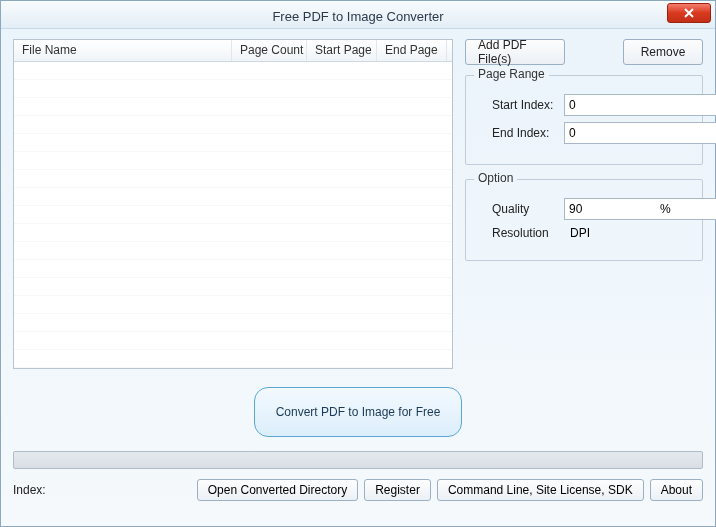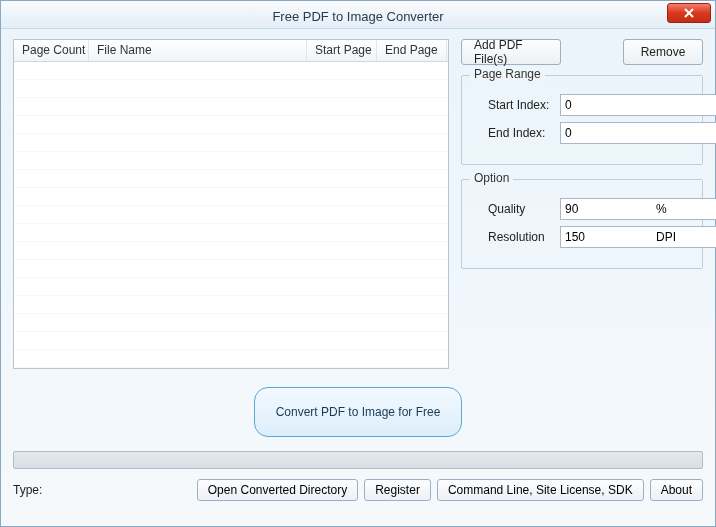--- a/index.html
+++ b/index.html
@@ -235,22 +235,22 @@
       <svg viewBox="0 0 10 10">
           <path d="M1 1 L9 9 M9 1 L1 9" stroke="#fff" stroke-width="2" fill="none"></path>
         </svg>
     </div>
   </div>
 
   <div class="client">
     <div class="top-row">
       <div class="file-list">
         <div class="file-list-header">
+          <div class="col col-filename">File Name</div>
           <div class="col col-pagecount">Page Count</div>
-          <div class="col col-filename">File Name</div>
           <div class="col col-startpage">Start Page</div>
           <div class="col col-endpage">End Page</div>
         </div>
         <div class="file-list-body"></div>
       </div>
 
       <div class="right-panel">
         <div class="btn-row">
           <div class="btn btn-add">Add PDF File(s)</div>
           <div class="btn btn-remove">Remove</div>
@@ -312,48 +312,33 @@
                     <svg viewBox="0 0 7 5">
                       <path d="M0 1 L3.5 5 L7 1 Z" fill="#4a5a6a"></path>
                     </svg>
                   </div>
               </div>
             </div>
             <div class="unit">%</div>
           </div>
           <div class="form-row">
             <div class="form-label">Resolution</div>
-            <div class="spinner">
-              <input type="text" value="150" style="">
-              <div class="spinner-btns">
-                <div class="spinner-btn">
-                    <svg viewBox="0 0 7 5">
-                      <path d="M0 4 L3.5 0 L7 4 Z" fill="#4a5a6a"></path>
-                    </svg>
-                  </div>
-                <div class="spinner-btn">
-                    <svg viewBox="0 0 7 5">
-                      <path d="M0 1 L3.5 5 L7 1 Z" fill="#4a5a6a"></path>
-                    </svg>
-                  </div>
-              </div>
-            </div>
             <div class="unit">DPI</div>
           </div>
         </div>
       </div>
     </div>
 
     <div class="convert-row">
       <div class="convert-btn">Convert PDF to Image for Free</div>
     </div>
 
     <div class="progress-bar"></div>
 
     <div class="bottom-row">
-      <div class="info-label">Type:</div>
+      <div class="info-label">Index:</div>
       <div class="small-btn">Open Converted Directory</div>
       <div class="small-btn">Register</div>
       <div class="small-btn">Command Line, Site License, SDK</div>
       <div class="small-btn">About</div>
     </div>
   </div>
 </div>
 
 </body></html>

